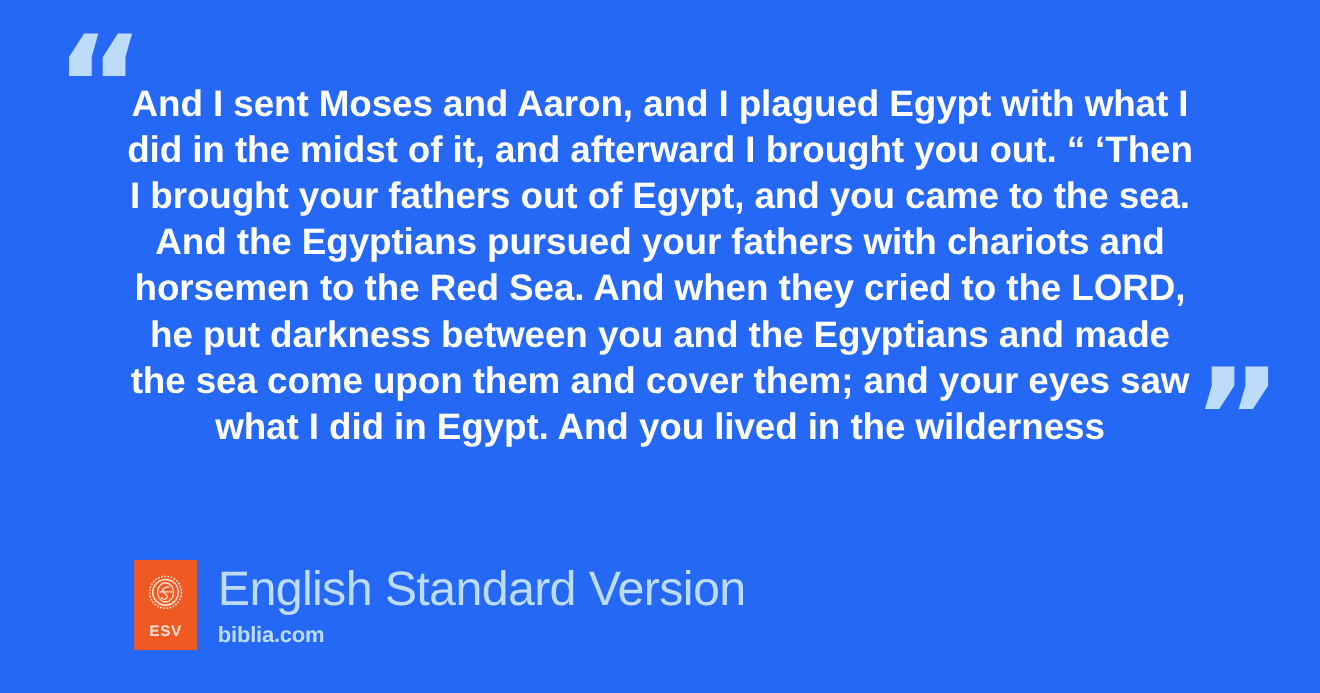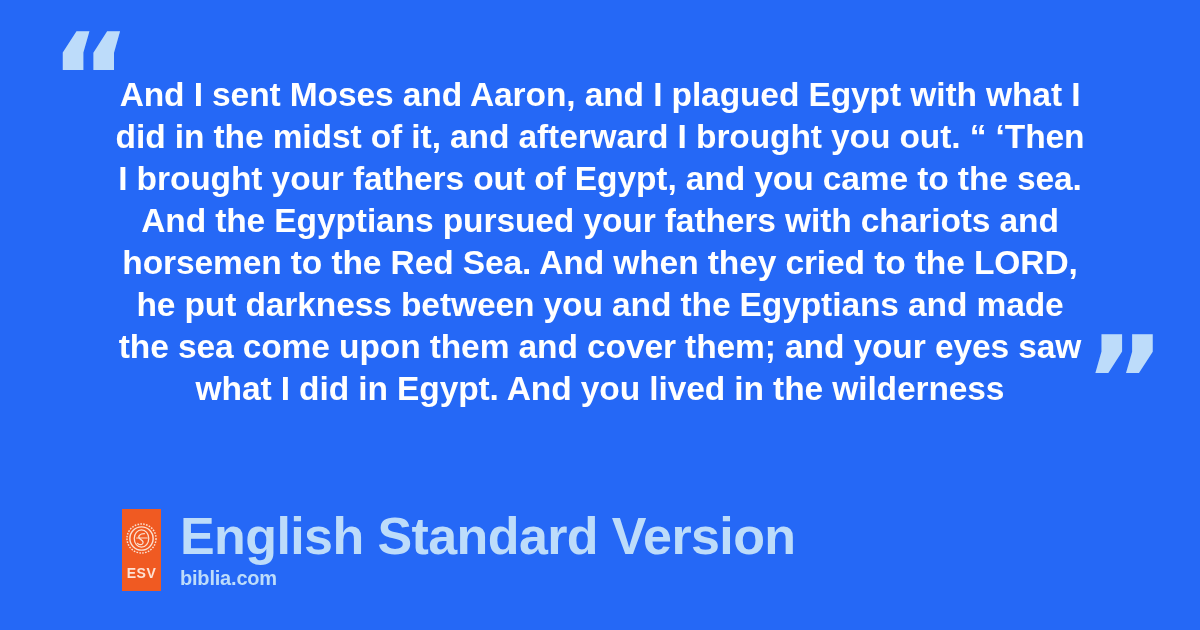--- a/index.html
+++ b/index.html
@@ -64,21 +64,21 @@
   
   .footer {
     position: absolute;
     left: 122px;
     top: 509px;
     display: flex;
     align-items: flex-start;
   }
 
   .logo-badge {
-    width: 39px;
+    width: 57px;
     height: 82px;
     background: #F05A22;
     flex: 0 0 auto;
     display: flex;
     flex-direction: column;
     align-items: center;
     justify-content: flex-start;
     padding-top: 14px;
     box-sizing: border-box;
   }
@@ -98,22 +98,22 @@
 
   .footer-text {
     margin-left: 19px;
     display: flex;
     flex-direction: column;
     justify-content: flex-start;
     padding-top: 2px;
   }
   .version-title {
     color: #BDDCFA;
-    font-size: 52px;
-    font-weight: 700;
+    font-size: 44px;
+    font-weight: 400;
     line-height: 50px;
     letter-spacing: -0.6px;
     white-space: nowrap;
   }
   .site-url {
     color: #BDDCFA;
     font-size: 20px;
     font-weight: 700;
     line-height: 32px;
     letter-spacing: -0.2px;

